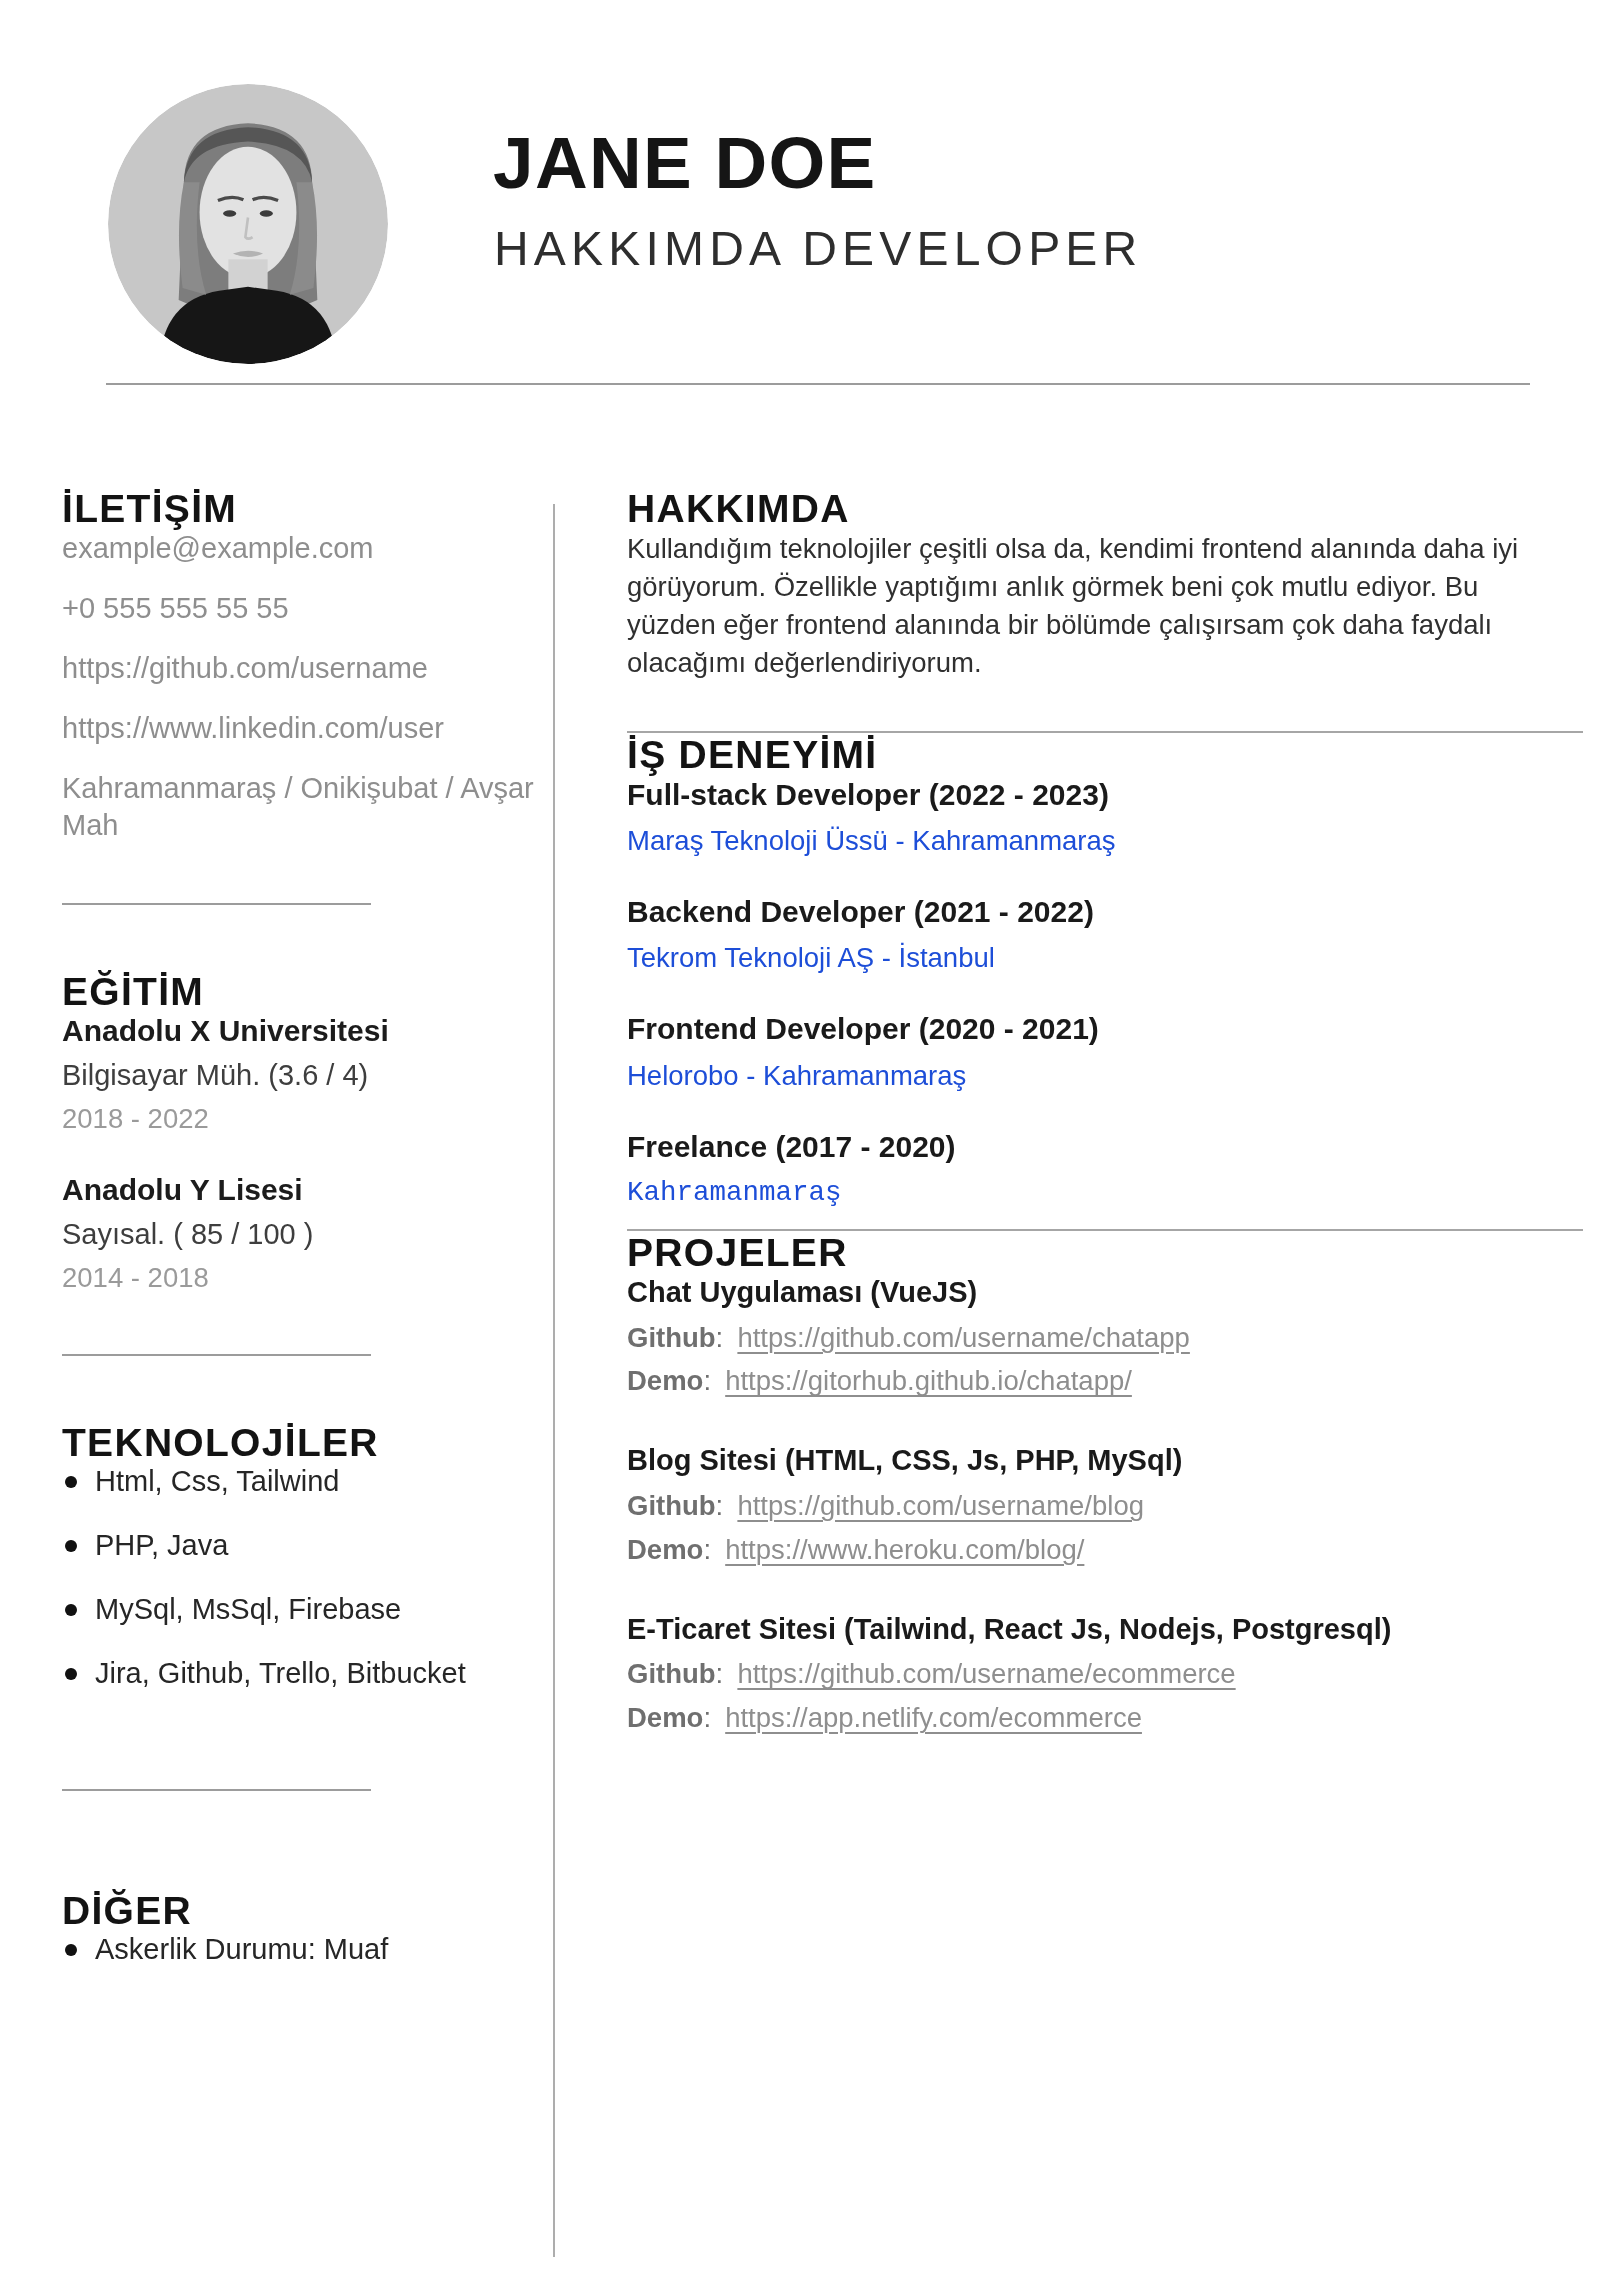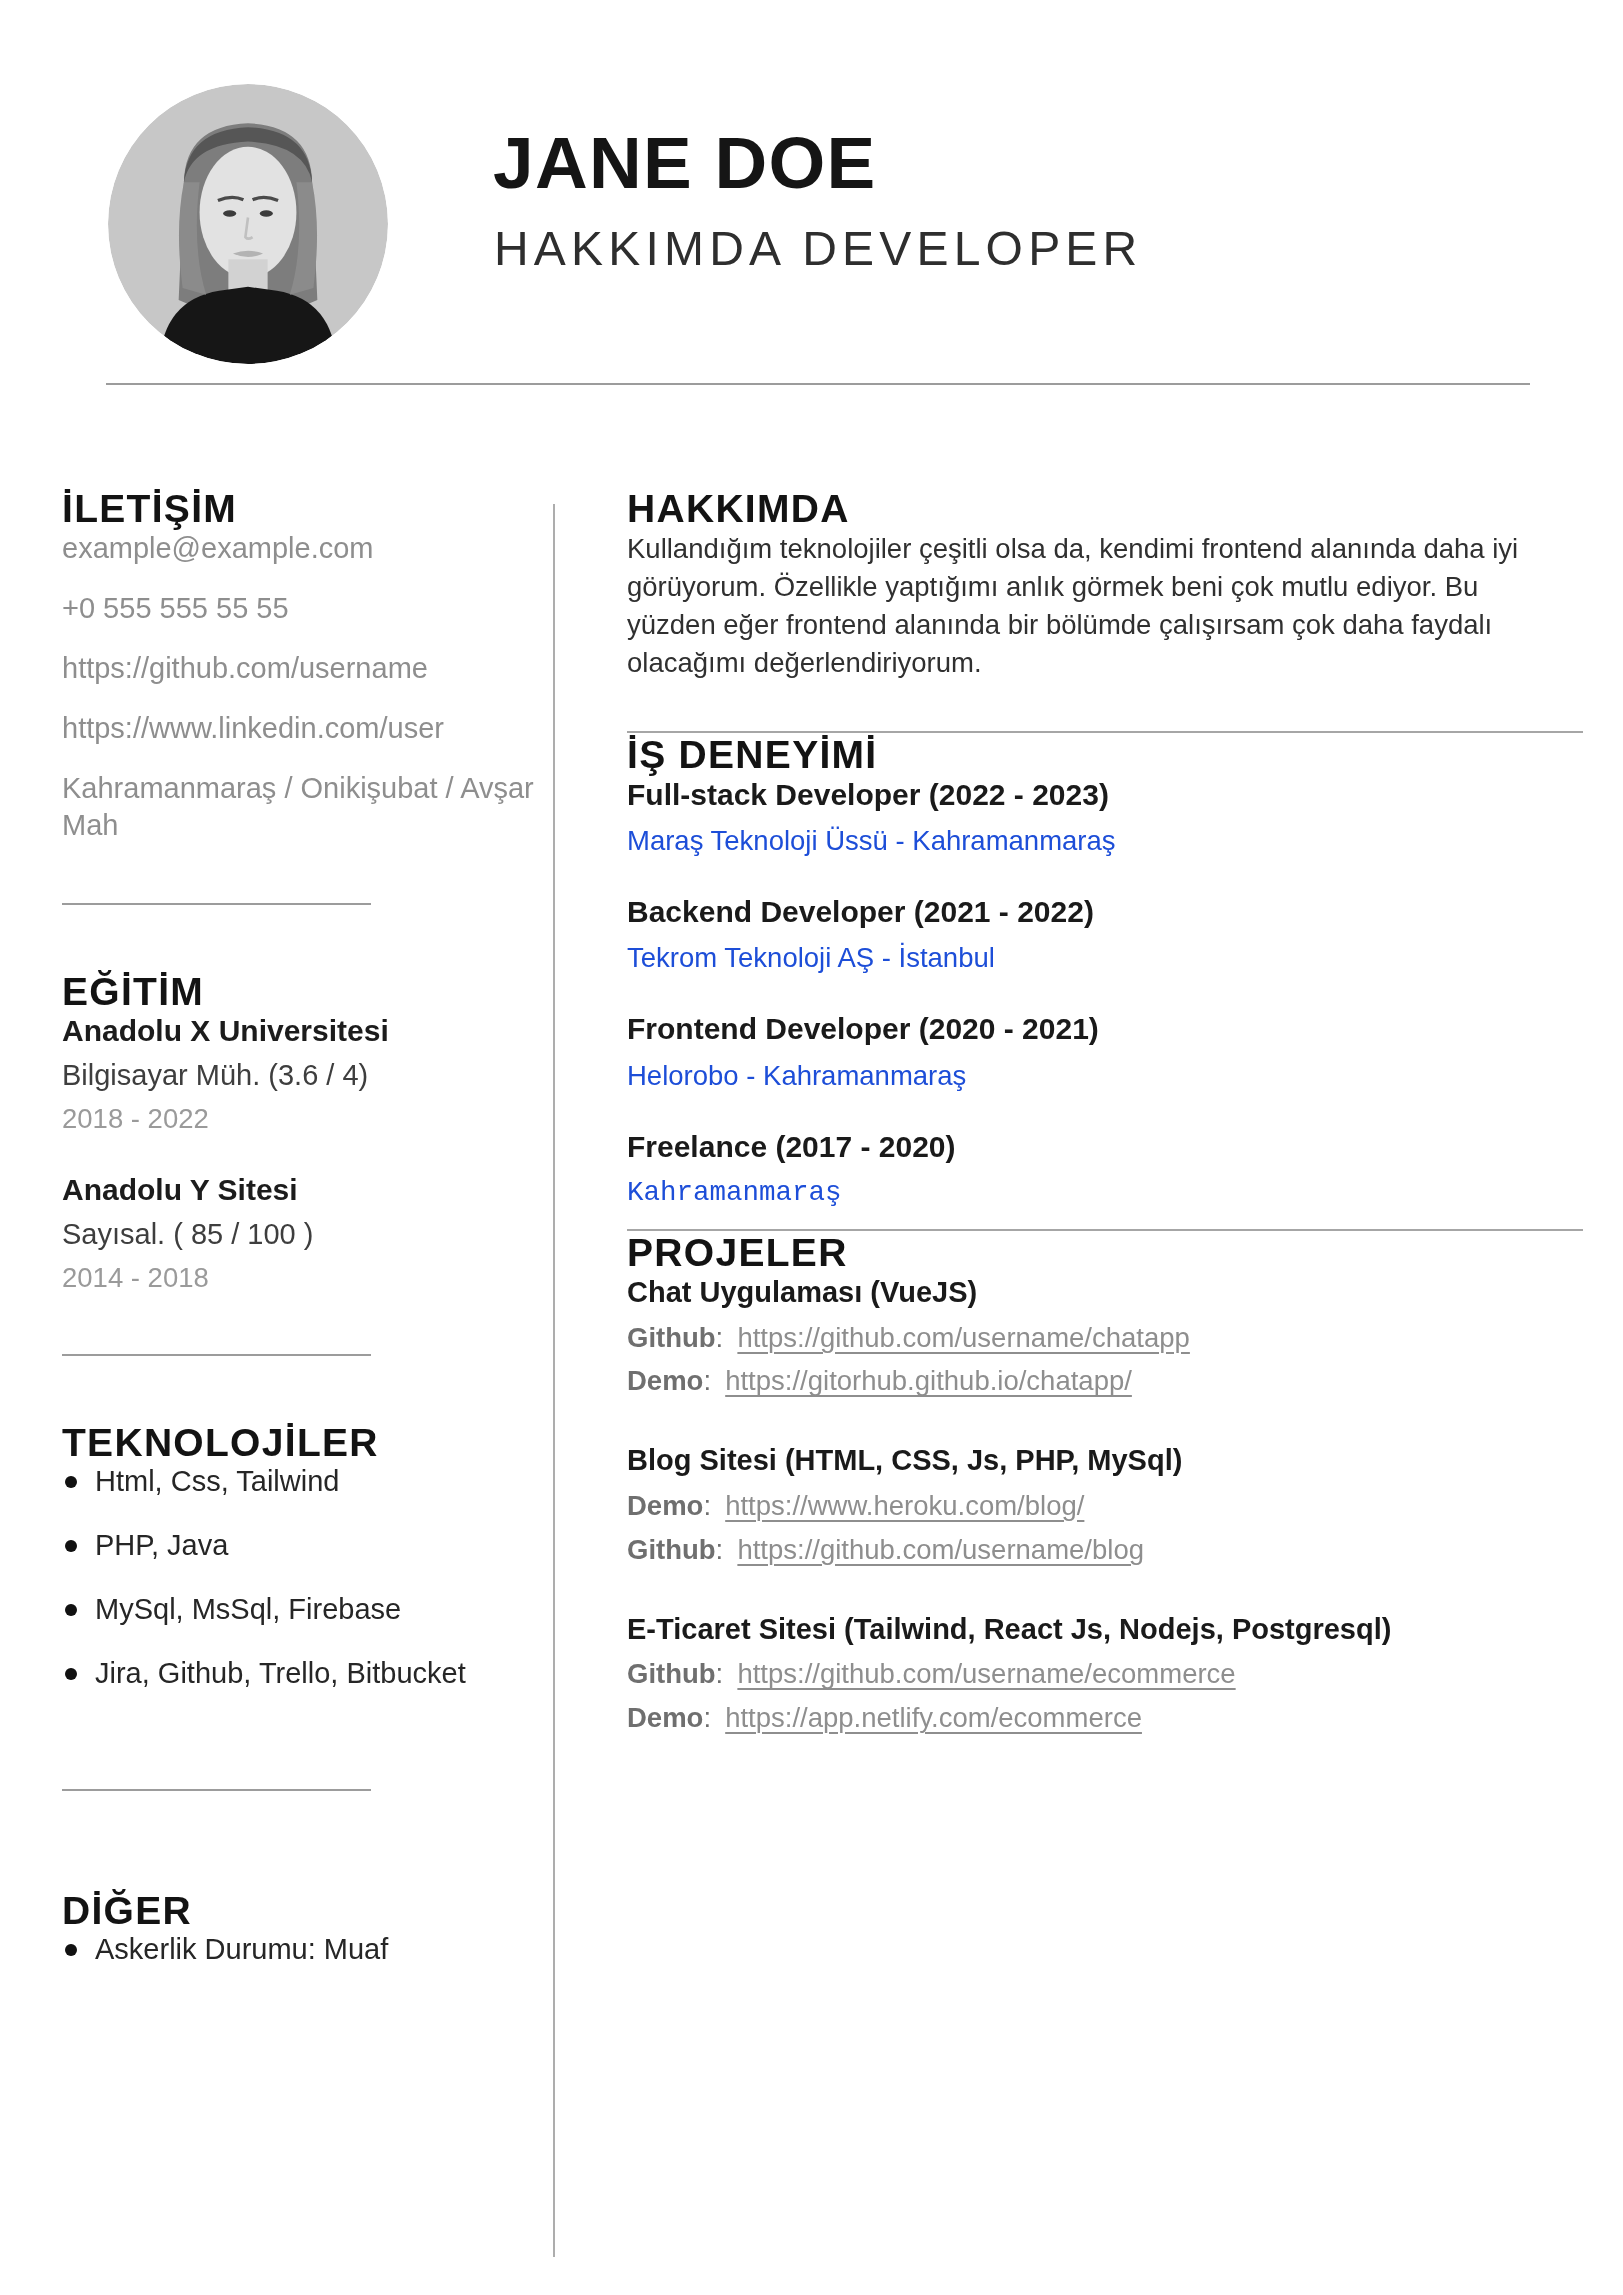--- a/index.html
+++ b/index.html
@@ -250,21 +250,21 @@
 
   <div class="h-rule"></div>
 
   <h2 class="section-heading edu-heading">EĞİTİM</h2>
   <div>
     <p class="edu-school">Anadolu X Universitesi</p>
     <p class="edu-degree">Bilgisayar Müh. (3.6 / 4)</p>
     <p class="edu-years">2018 - 2022</p>
   </div>
   <div>
-    <p class="edu-school">Anadolu Y Sitesi</p>
+    <p class="edu-school">Anadolu Y Lisesi</p>
     <p class="edu-degree">Sayısal. ( 85 / 100 )</p>
     <p class="edu-years">2014 - 2018</p>
   </div>
 
   <div class="h-rule"></div>
 
   <h2 class="section-heading tech-heading">TEKNOLOJİLER</h2>
   <ul class="bullet-list">
     <li><span class="dot"></span><span>Html, Css, Tailwind</span></li>
     <li><span class="dot"></span><span>PHP, Java</span></li>
@@ -315,24 +315,24 @@
       <span class="proj-label">Github</span><span class="proj-sep">: </span><a class="proj-link">https://github.com/username/chatapp</a>
     </p>
     <p class="proj-line">
       <span class="proj-label">Demo</span><span class="proj-sep">: </span><a class="proj-link">https://gitorhub.github.io/chatapp/</a>
     </p>
   </div>
 
   <div class="proj-entry">
     <p class="proj-title">Blog Sitesi (HTML, CSS, Js, PHP, MySql)</p>
     <p class="proj-line">
+      <span class="proj-label">Github</span><span class="proj-sep">: </span><a class="proj-link">https://github.com/username/blog</a>
+    </p>
+    <p class="proj-line">
       <span class="proj-label">Demo</span><span class="proj-sep">: </span><a class="proj-link">https://www.heroku.com/blog/</a>
-    </p>
-    <p class="proj-line">
-      <span class="proj-label">Github</span><span class="proj-sep">: </span><a class="proj-link">https://github.com/username/blog</a>
     </p>
   </div>
 
   <div class="proj-entry">
     <p class="proj-title">E-Ticaret Sitesi (Tailwind, React Js, Nodejs, Postgresql)</p>
     <p class="proj-line">
       <span class="proj-label">Github</span><span class="proj-sep">: </span><a class="proj-link">https://github.com/username/ecommerce</a>
     </p>
     <p class="proj-line">
       <span class="proj-label">Demo</span><span class="proj-sep">: </span><a class="proj-link">https://app.netlify.com/ecommerce</a>

